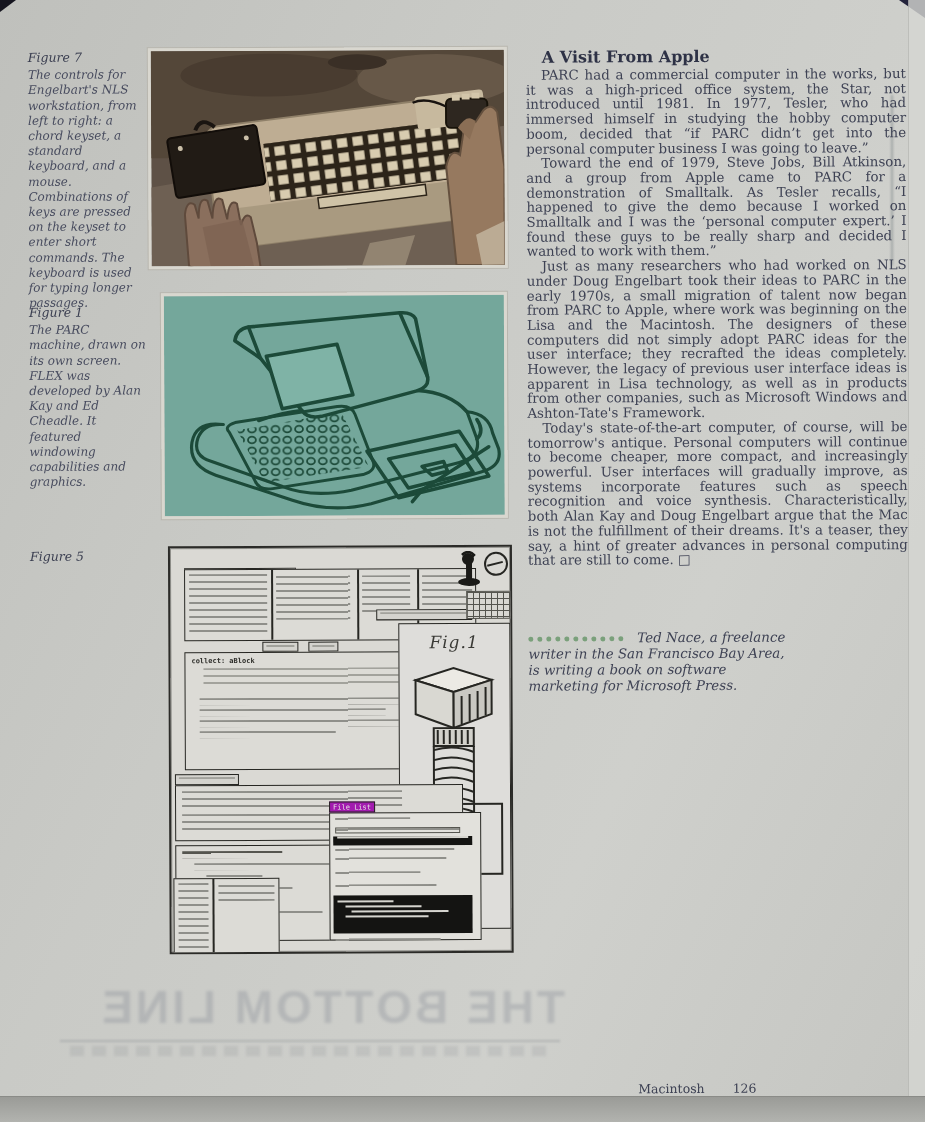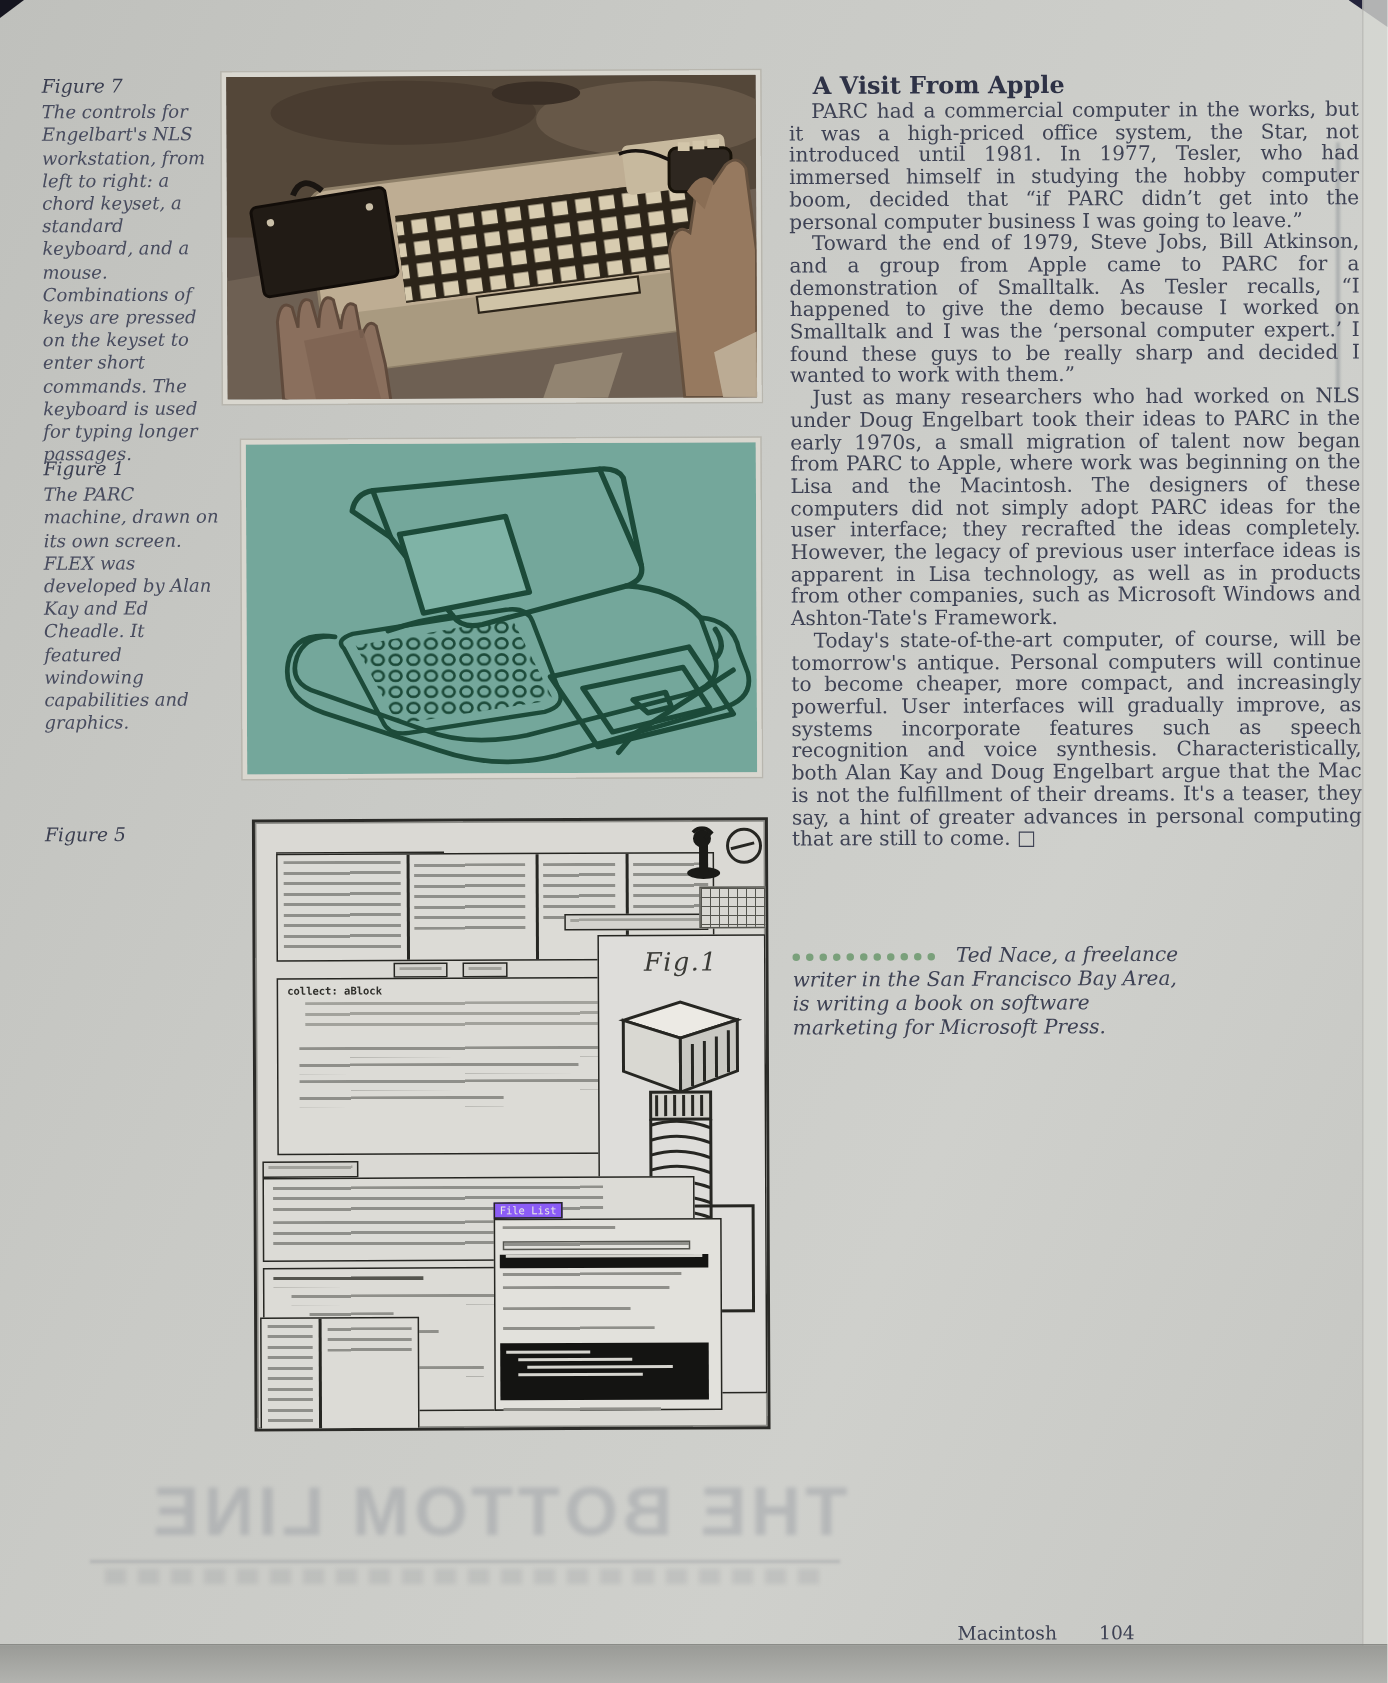--- a/index.html
+++ b/index.html
@@ -47,21 +47,21 @@
 
   
   #fig9 { position:absolute; left:168px; top:545px; width:344px; height:408px;
     background:#dad9d4; border:2px solid #2b2b28;
     box-shadow:inset 0 0 0 1px #8d8d88; overflow:hidden;
     font-family:"DejaVu Sans Mono", monospace; }
   .win { position:absolute; background:#dcdbd6; border:1.5px solid #262622; }
   .tab { position:absolute; background:#d4d3ce; border:1.5px solid #262622;
     font-size:7px; line-height:10px; padding:0 3px; color:#2e2e2a;
     white-space:nowrap; overflow:hidden; }
-  .tab.dark { background:#8b5cf6; color:#e8e8e2; }
+  .tab.dark { background:#a21caf; color:#e8e8e2; }
   .rows { background:repeating-linear-gradient(#8f8f8a 0 2px, rgba(0,0,0,0) 2px 7px); }
   .rows.faint { background:repeating-linear-gradient(#a2a29c 0 2px, rgba(0,0,0,0) 2px 7px); }
   .vline { position:absolute; top:0; bottom:0; width:1.5px; background:#262622; }
   .inv { background:#141412; }
   .inv .lite { height:2px; background:#d6d5cf; margin:3px 4px; }
   .codehead { font-size:7px; font-weight:bold; color:#2e2e2a; line-height:9px; }
   .figlabel { font-family:"DejaVu Serif", serif; font-style:italic;
     font-size:17px; color:#3a3a36; letter-spacing:1px; }
   .clockicon { position:absolute; width:24px; height:24px; border:2.5px solid #262622;
     border-radius:50%; }
@@ -317,16 +317,16 @@
     <p>Toward the end of 1979, Steve Jobs, Bill Atkinson, and a group from Apple came to PARC for a demonstration of Smalltalk. As Tesler recalls, “I happened to give the demo because I worked on Smalltalk and I was the ‘personal computer expert.’ I found these guys to be really sharp and decided I wanted to work with them.”</p>
     <p>Just as many researchers who had worked on NLS under Doug Engelbart took their ideas to PARC in the early 1970s, a small migration of talent now began from PARC to Apple, where work was beginning on the Lisa and the Macintosh. The designers of these computers did not simply adopt PARC ideas for the user interface; they recrafted the ideas completely. However, the legacy of previous user interface ideas is apparent in Lisa technology, as well as in products from other companies, such as Microsoft Windows and Ashton-Tate's Framework.</p>
     <p>Today's state-of-the-art computer, of course, will be tomorrow's antique. Personal computers will continue to become cheaper, more compact, and increasingly powerful. User interfaces will gradually improve, as systems incorporate features such as speech recognition and voice synthesis. Characteristically, both Alan Kay and Doug Engelbart argue that the Mac is not the fulfillment of their dreams. It's a teaser, they say, a hint of greater advances in personal computing that are still to come.  □</p>
   </div>
 
   <div class="bio">
     <span class="dots"><span class="dot"></span><span class="dot"></span><span class="dot"></span><span class="dot"></span><span class="dot"></span><span class="dot"></span><span class="dot"></span><span class="dot"></span><span class="dot"></span><span class="dot"></span><span class="dot"></span></span><span>Ted Nace, a freelance writer in the San Francisco Bay Area, is writing a book on software marketing for Microsoft Press.</span>
   </div>
 
   <div class="footer">
-    <span>Macintosh</span><span class="pn">104</span>
+    <span>Macintosh</span><span class="pn">126</span>
   </div>
 
 </div>
 
 </body></html>

